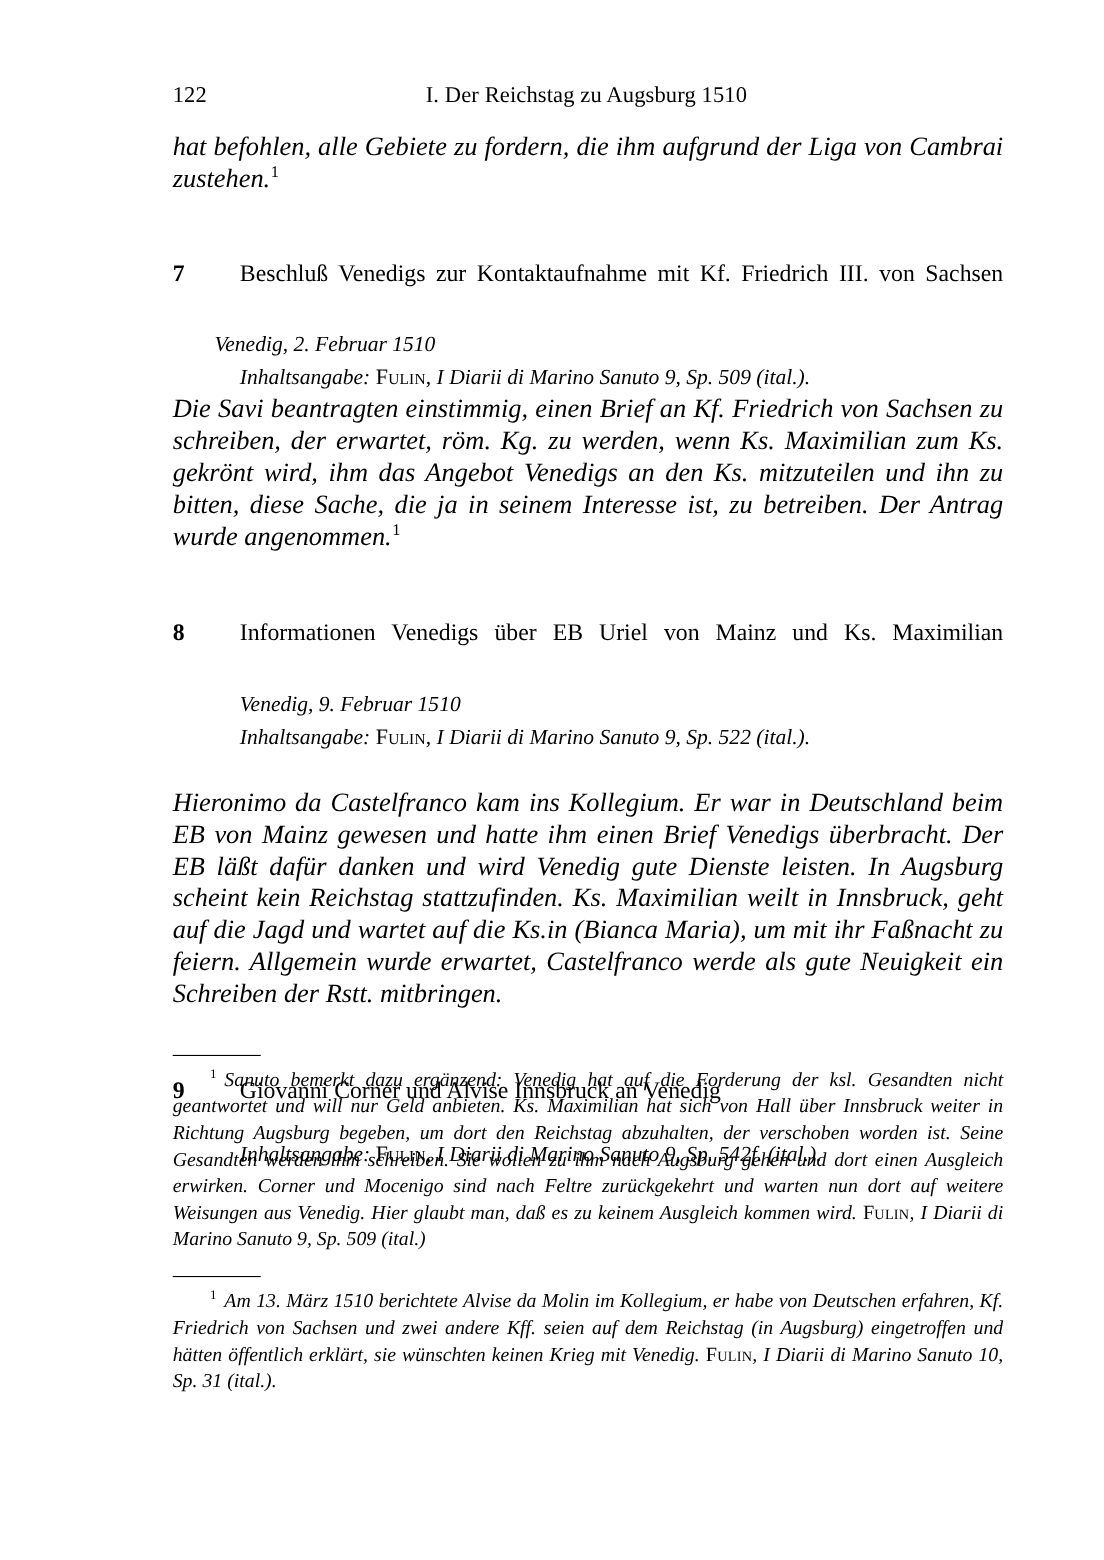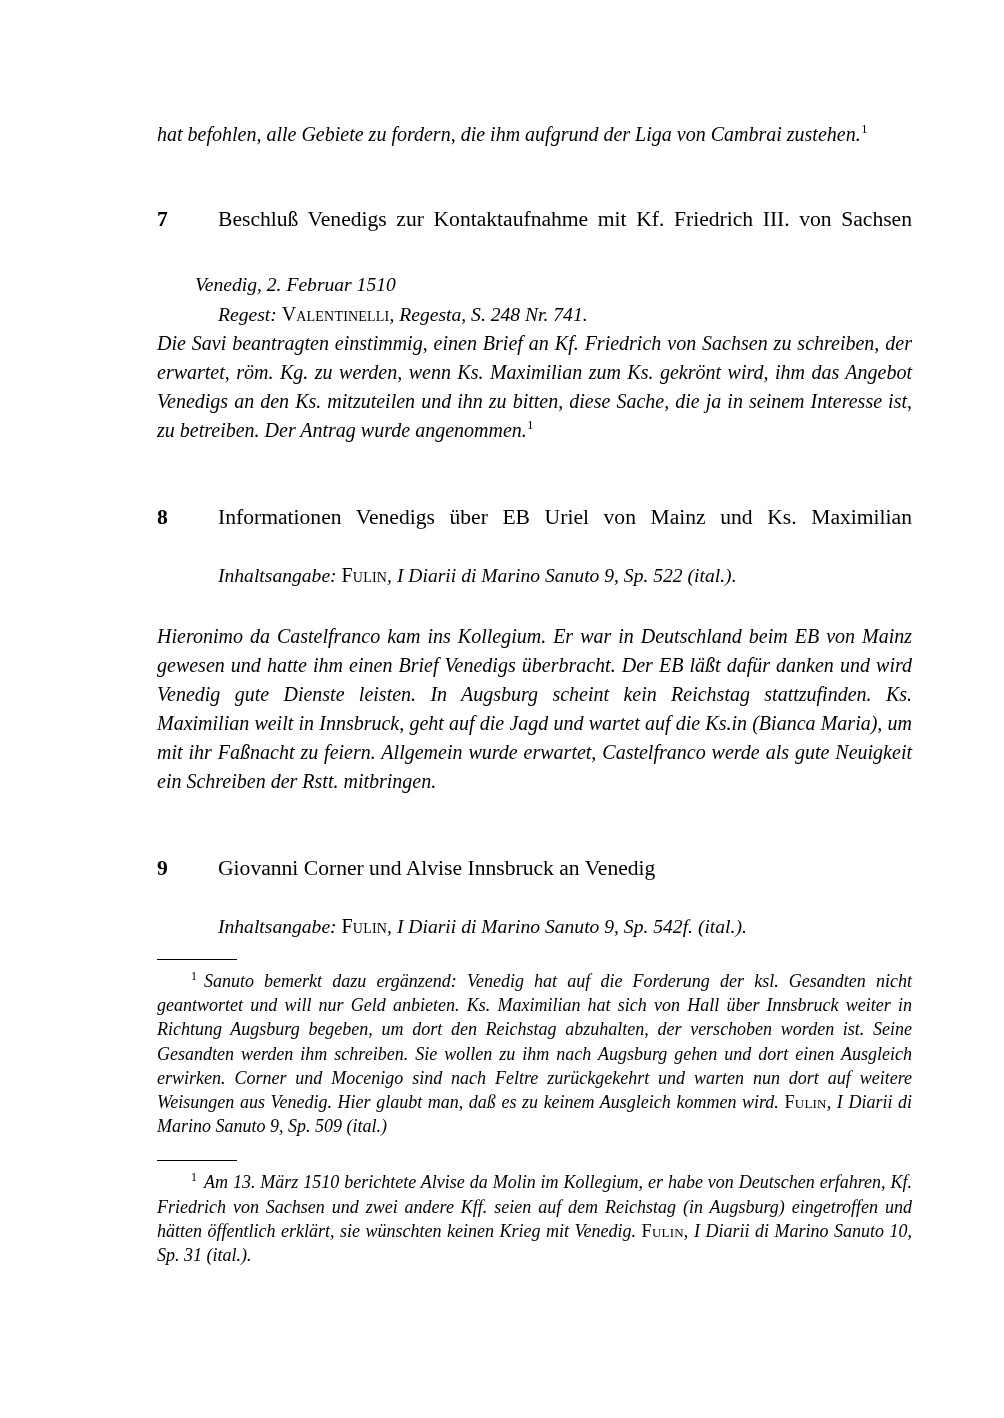--- a/index.html
+++ b/index.html
@@ -49,21 +49,21 @@
   
   .content {
     position: absolute;
     left: 157px;
     top: 120px;
     width: 755px;
   }
 
   .body-para {
     font-style: italic;
-    font-size: 20px;
+    font-size: 24px;
     line-height: 29px;
     text-align: justify;
     text-justify: inter-word;
     margin: 0;
     hyphens: none;
   }
   .body-para.lead {
     margin-bottom: 0;
   }
 
@@ -148,47 +148,52 @@
     vertical-align: super;
     line-height: 0;
     margin-right: 7px;
   }
 </style>
 </head>
 <body>
 
 <div class="page">
 
+  <div class="running-head">
+    <div class="folio">122</div>
+    <div class="head-title">I. Der Reichstag zu Augsburg 1510</div>
+  </div>
 
   <div class="content">
 
     <p class="body-para lead" style="margin-bottom:0;">
       <span>hat befohlen, alle Gebiete zu fordern, die ihm aufgrund der Liga von Cambrai zustehen.</span><sup class="fn">1</sup>
     </p>
 
     <div class="entry" style="margin-top:56px;">
       <div class="entry-head">
         <div class="entry-num">7</div>
         <div class="entry-title">Beschluß Venedigs zur Kontaktaufnahme mit Kf. Friedrich III. von Sachsen</div>
       </div>
       <div class="entry-meta" style="margin-top:8px;margin-left:38px;">Venedig, 2. Februar 1510</div>
       <div class="entry-meta">
-        <span>Regest:</span>
-        <span class="sc">Valentinelli</span><span>, Regesta, S. 248 Nr. 741.</span>
+        <span>Inhaltsangabe:</span>
+        <span class="sc">Fulin</span><span>, I Diarii di Marino Sanuto 9, Sp. 509 (ital.).</span>
       </div>
       <p class="body-para" style="">
         <span>Die Savi beantragten einstimmig, einen Brief an Kf. Friedrich von Sachsen zu schreiben, der erwartet, röm. Kg. zu werden, wenn Ks. Maximilian zum Ks. gekrönt wird, ihm das Angebot Venedigs an den Ks. mitzuteilen und ihn zu bitten, diese Sache, die ja in seinem Interesse ist, zu betreiben. Der Antrag wurde angenommen.</span><sup class="fn">1</sup>
       </p>
     </div>
 
     <div class="entry" style="margin-top:58px;">
       <div class="entry-head">
         <div class="entry-num">8</div>
         <div class="entry-title">Informationen Venedigs über EB Uriel von Mainz und Ks. Maximilian</div>
       </div>
+      <div class="entry-meta" style="margin-top:8px;">Venedig, 9. Februar 1510</div>
       <div class="entry-meta">
         <span>Inhaltsangabe:</span>
         <span class="sc">Fulin</span><span>, I Diarii di Marino Sanuto 9, Sp. 522 (ital.).</span>
       </div>
       <p class="body-para" style="margin-top:31px;">
         <span>Hieronimo da Castelfranco kam ins Kollegium. Er war in Deutschland beim EB von Mainz gewesen und hatte ihm einen Brief Venedigs überbracht. Der EB läßt dafür danken und wird Venedig gute Dienste leisten. In Augsburg scheint kein Reichstag stattzufinden. Ks. Maximilian weilt in Innsbruck, geht auf die Jagd und wartet auf die Ks.in (Bianca Maria), um mit ihr Faßnacht zu feiern. Allgemein wurde erwartet, Castelfranco werde als gute Neuigkeit ein Schreiben der Rstt. mitbringen.</span>
       </p>
     </div>
 
     <div class="entry" style="margin-top:58px;">

